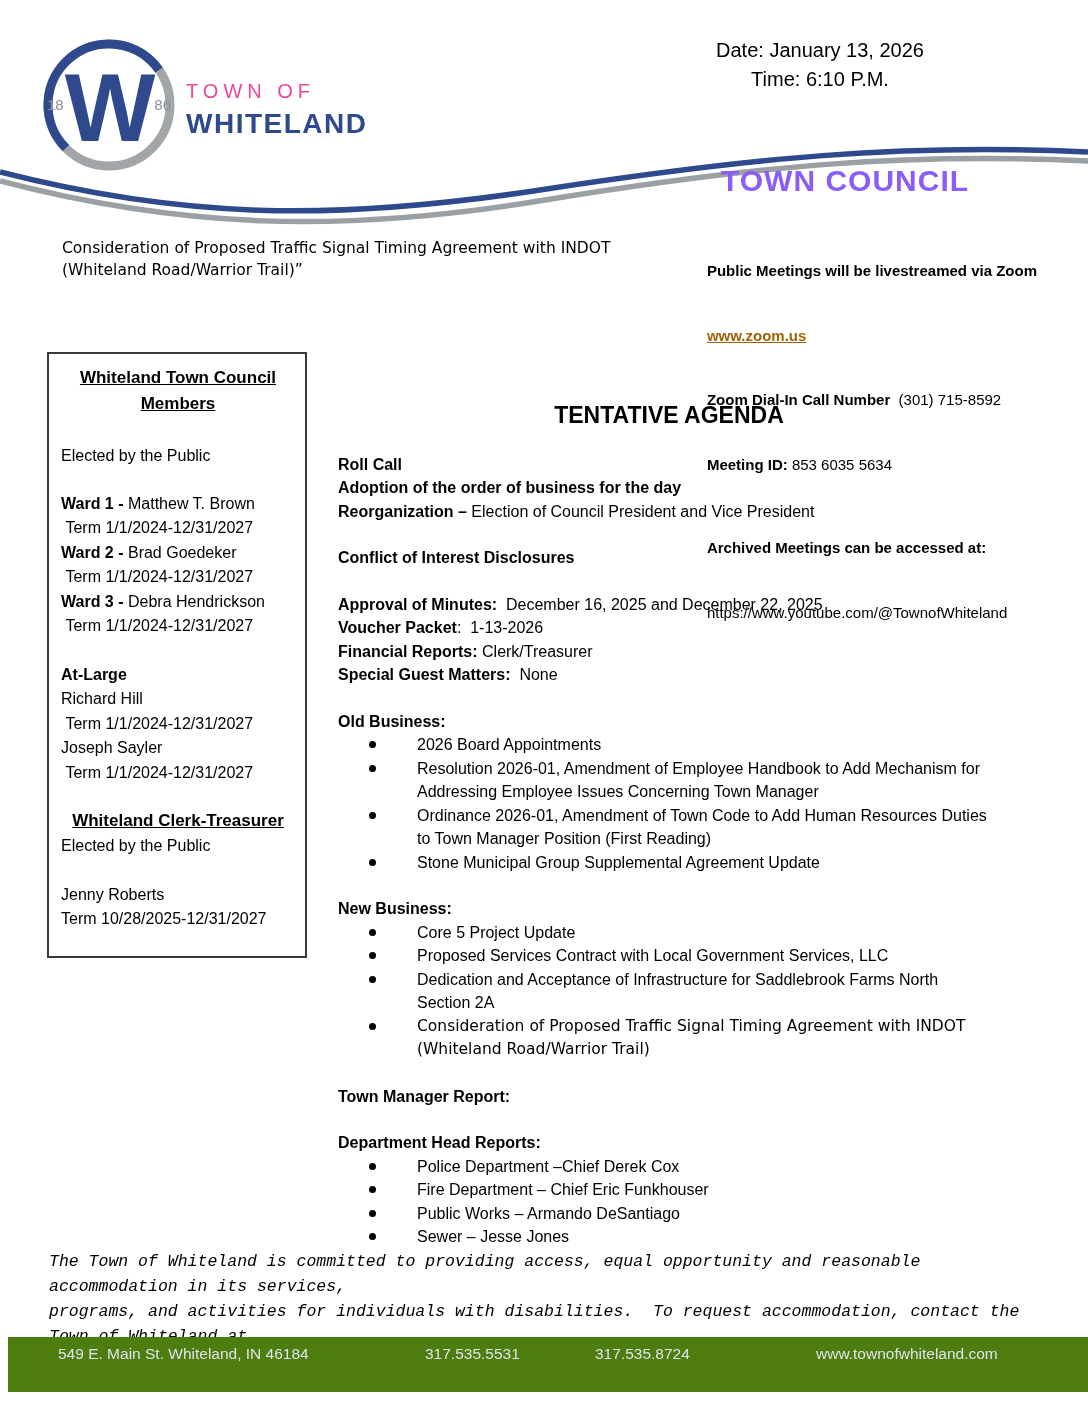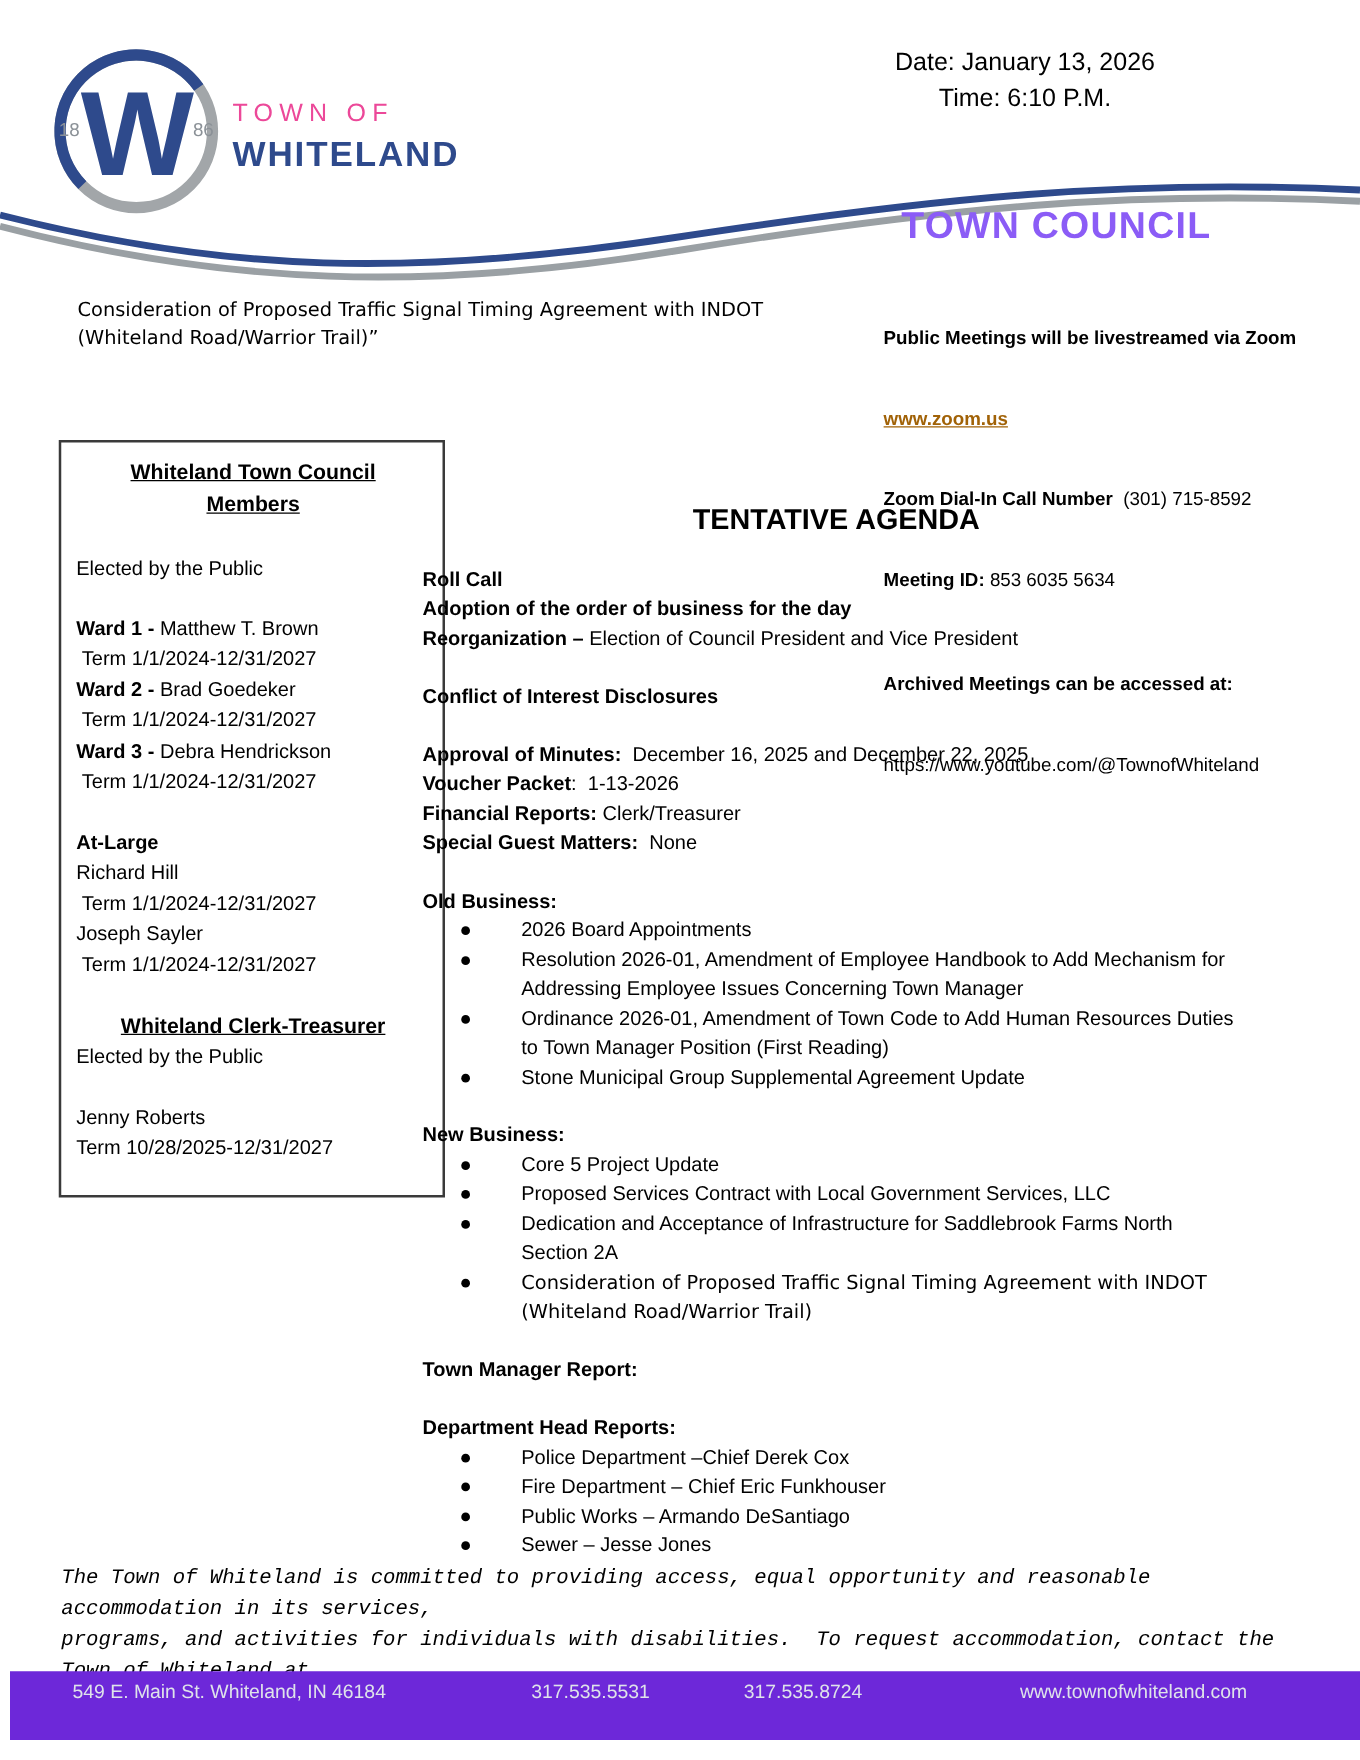--- a/index.html
+++ b/index.html
@@ -29,21 +29,21 @@
              line-height:21.5px;white-space:pre;}
   .zoom-info .b{font-weight:bold;}
   .zoom-link{color:#a16207;font-weight:bold;text-decoration:underline;}
   .archived{margin-top:19px;}
 
   
   .note{position:absolute;left:62px;top:237px;width:600px;font-family:"DejaVu Sans",sans-serif;
         font-size:15.5px;line-height:22px;white-space:pre-wrap;}
 
   
-  .sidebar{position:absolute;left:47px;top:352px;width:309px;height:606px;
+  .sidebar{position:absolute;left:47px;top:352px;width:260px;height:606px;
            border:2px solid #3a3a3a;box-sizing:border-box;padding:11px 10px 0 12px;
            font-size:16px;line-height:24.5px;}
   .sb-title{text-align:center;font-weight:bold;font-size:17px;text-decoration:underline;
             line-height:26px;}
   .sb-note{margin-top:27px;}
   .sb-wards{margin-top:23px;}
   .b{font-weight:bold;}
   .pre{white-space:pre-wrap;}
   .sb-atlarge{margin-top:24px;}
   .sb-clerk{margin-top:23px;}
@@ -56,21 +56,21 @@
   .spacer{height:23px;}
   ul.blt{list-style:none;margin:0;padding:0;}
   ul.blt li{position:relative;padding-left:79px;white-space:pre-wrap;}
   ul.blt li::before{content:"";position:absolute;left:31px;top:8px;width:7px;height:7px;
                     border-radius:50%;background:#000;}
   .wide{font-family:"DejaVu Sans",sans-serif;font-size:15.5px;}
 
   
   .disclaimer{position:absolute;left:49px;top:1249px;width:990px;text-align:left;
               font-style:italic;font-size:16.5px;line-height:25px;white-space:pre-wrap;font-family:Liberation Mono, monospace;}
-  .footerbar{position:absolute;left:8px;right:0;top:1337px;height:55px;background:#6d28d9;padding-left:16px;}
+  .footerbar{position:absolute;left:8px;right:0;top:1337px;height:55px;background:#4d7c0f;padding-left:16px;}
   .footerbar span{position:absolute;top:8px;color:#dfe3ea;font-size:15.5px;}
   .f-address{left:50px;}
   .f-phone1{left:417px;}
   .f-phone2{left:587px;}
   .f-web{left:808px;}
 </style>
 </head>
 <body>
 
 <div class="page">

